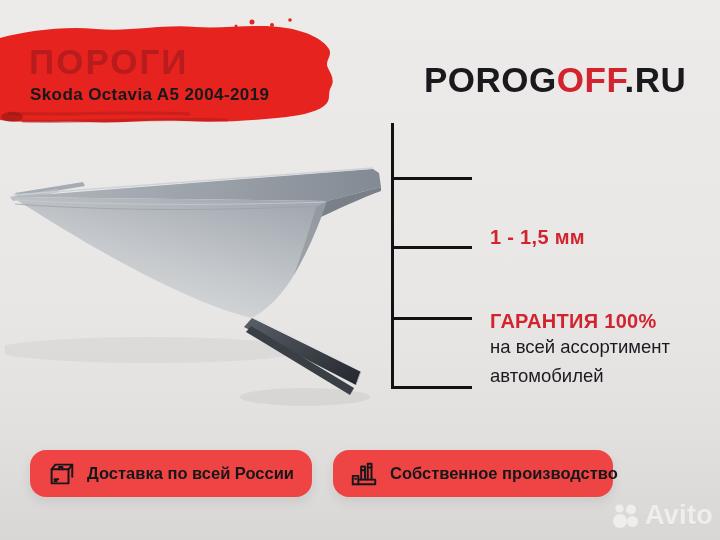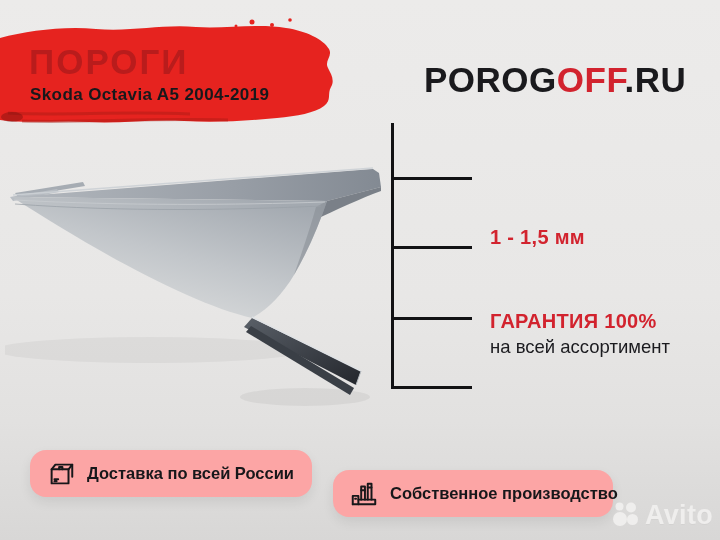--- a/index.html
+++ b/index.html
@@ -34,31 +34,31 @@
   #tick1{top:177px;} #tick2{top:246px;} #tick3{top:317px;} #tick4{top:386px;}
 
   
   .feature{left:490px;width:225px;}
   #feat1{top:146px;} #feat2{top:226px;} #feat3{top:310px;} #feat4{top:364px;}
   .f-title{font-size:20px;font-weight:800;color:#d2232e;letter-spacing:.3px;line-height:22px;margin-bottom:3px;}
   .f-line{font-size:18.5px;font-weight:500;color:#1b1b1f;line-height:23px;}
 
   
   .badge{
-    top:450px;height:47px;background:#fca5a5;border-radius:16px;
+    top:450px;height:47px;background:#ef4444;border-radius:16px;
     box-shadow:0 5px 12px rgba(0,0,0,.08);
     display:flex;align-items:center;gap:11px;padding:0 16px;box-sizing:border-box;
   }
   #badge1{left:30px;width:282px;}
-  #badge2{left:333px;width:280px;margin-top:20px;}
+  #badge2{left:333px;width:280px;}
   .badge-label{font-size:16.5px;font-weight:700;color:#17171a;white-space:nowrap;}
   .badge-icon{width:30px;height:30px;flex:0 0 auto;color:#17171a;}
 
   
-  .watermark{left:612px;top:500px;display:flex;gap:5px;opacity:.92;}
+  .watermark{left:612px;top:500px;display:flex;align-items:center;gap:5px;opacity:.92;}
   .wm-text{font-size:27px;font-weight:700;color:#f1f0ef;letter-spacing:.3px;
     text-shadow:0 1px 1px rgba(0,0,0,.04);}
   .wm-mark{width:28px;height:28px;}
 </style>
 </head>
 <body>
 
 <svg class="abs brush-svg" viewBox="0 0 342 114" aria-hidden="true">
   <path fill="#e6231f" d="M0,22 C28,15 62,10 96,13 C132,16 162,8 196,11 C226,13 258,7 286,12 C306,15 323,23 329,33
     C333,40 324,45 328,52 C331,58 335,64 331,71 C327,78 332,84 324,90 C315,97 297,100 277,102
@@ -127,20 +127,21 @@
 <div class="abs feature" id="feat1">
 </div>
 <div class="abs feature" id="feat2">
   <div class="f-title">1 - 1,5 мм</div>
 </div>
 <div class="abs feature" id="feat3">
   <div class="f-title">ГАРАНТИЯ 100%</div>
   <div class="f-line">на всей ассортимент</div>
 </div>
 <div class="abs feature" id="feat4">
+  <div class="f-line">автомобилей</div>
 </div>
 
 <div class="abs badge" id="badge1">
   <svg class="badge-icon" viewBox="0 0 32 32" aria-hidden="true" fill="none" stroke="currentColor" stroke-width="2.1" stroke-linejoin="round" stroke-linecap="round">
     <path d="M6,11 L24,11 L24,26 L6,26 Z"></path>
     <path d="M6,11 L10,6 L28,6 L24,11"></path>
     <path d="M28,6 L28,19"></path>
     <path d="M14,11 L14,8.5 L17.5,8.5 L17.5,11"></path>
     <path d="M9,21.5 L13,21.5 M9,23.8 L11.3,23.8"></path>
   </svg>

